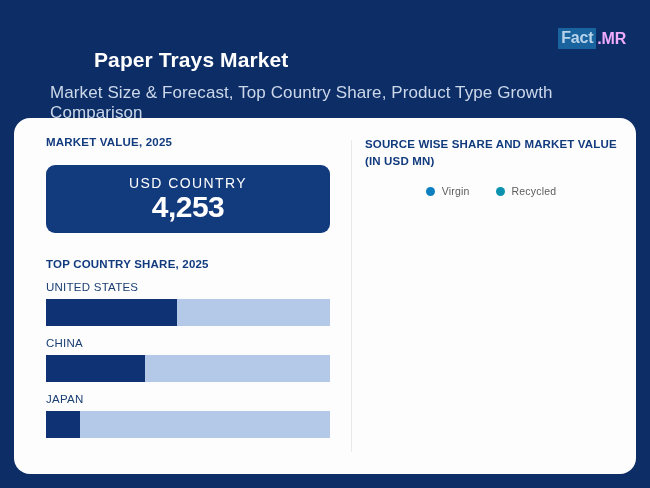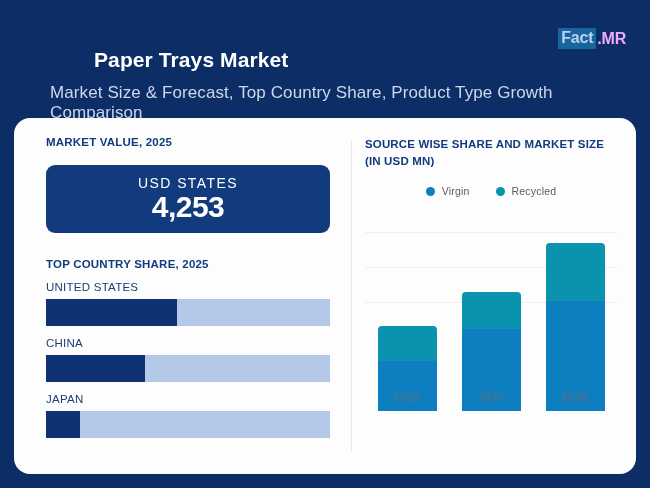--- a/index.html
+++ b/index.html
@@ -236,21 +236,21 @@
     </div>
   </div>
 
   <div id="card">
 
     <div id="left-col">
 
       <div class="section-heading">MARKET VALUE, 2025</div>
 
       <div id="market-value-box">
-        <div id="market-value-unit">USD STATES</div>
+        <div id="market-value-unit">USD COUNTRY</div>
         <div id="market-value-number">4,253</div>
       </div>
 
       <div class="section-heading" id="country-share-heading">TOP COUNTRY SHARE, 2025</div>
 
       <div class="country-row">
         <div class="country-label">UNITED STATES</div>
         <div class="bar-track" style="background: rgb(180, 200, 232);">
           <div class="bar-fill" style="width: 46%; background: rgb(14, 50, 115);"></div>
         </div>
@@ -269,58 +269,30 @@
           <div class="bar-fill" style="width: 12%; background: rgb(14, 50, 115);"></div>
         </div>
       </div>
 
     </div>
 
     <div id="col-divider"></div>
 
     <div id="right-col">
 
-      <div id="chart-heading">SOURCE WISE SHARE AND MARKET SIZE (IN USD MN)</div>
+      <div id="chart-heading">SOURCE WISE SHARE AND MARKET VALUE (IN USD MN)</div>
 
       <div id="legend">
         <div class="legend-item">
           <span class="legend-dot" style="background:#0d7ec0"></span>
           <span class="legend-label">Virgin</span>
         </div>
         <div class="legend-item">
           <span class="legend-dot" style="background:#0a92ae"></span>
           <span class="legend-label">Recycled</span>
         </div>
       </div>
 
-      <div id="chart-area">
-        <div id="plot">
-          <div class="gridline" style="top: 91px;"></div>
-          <div class="gridline" style="top: 56px;"></div>
-          <div class="gridline" style="top: 21px;"></div>
-        </div>
-
-        <div id="bars">
-          <div class="bar-group">
-            <div class="bar-seg-top" style="height: 35px; background: rgb(10, 146, 174);"></div>
-            <div class="bar-seg-bottom" style="height: 50px; background: rgb(13, 126, 192);"></div>
-          </div>
-          <div class="bar-group">
-            <div class="bar-seg-top" style="height: 37px; background: rgb(10, 146, 174);"></div>
-            <div class="bar-seg-bottom" style="height: 82px; background: rgb(13, 126, 192);"></div>
-          </div>
-          <div class="bar-group">
-            <div class="bar-seg-top" style="height: 58px; background: rgb(10, 146, 174);"></div>
-            <div class="bar-seg-bottom" style="height: 110px; background: rgb(13, 126, 192);"></div>
-          </div>
-        </div>
-
-        <div id="x-axis">
-          <div class="x-tick">2025</div>
-          <div class="x-tick">2030</div>
-          <div class="x-tick">2035</div>
-        </div>
-      </div>
 
     </div>
 
   </div>
 </div>
 
 </body></html>

